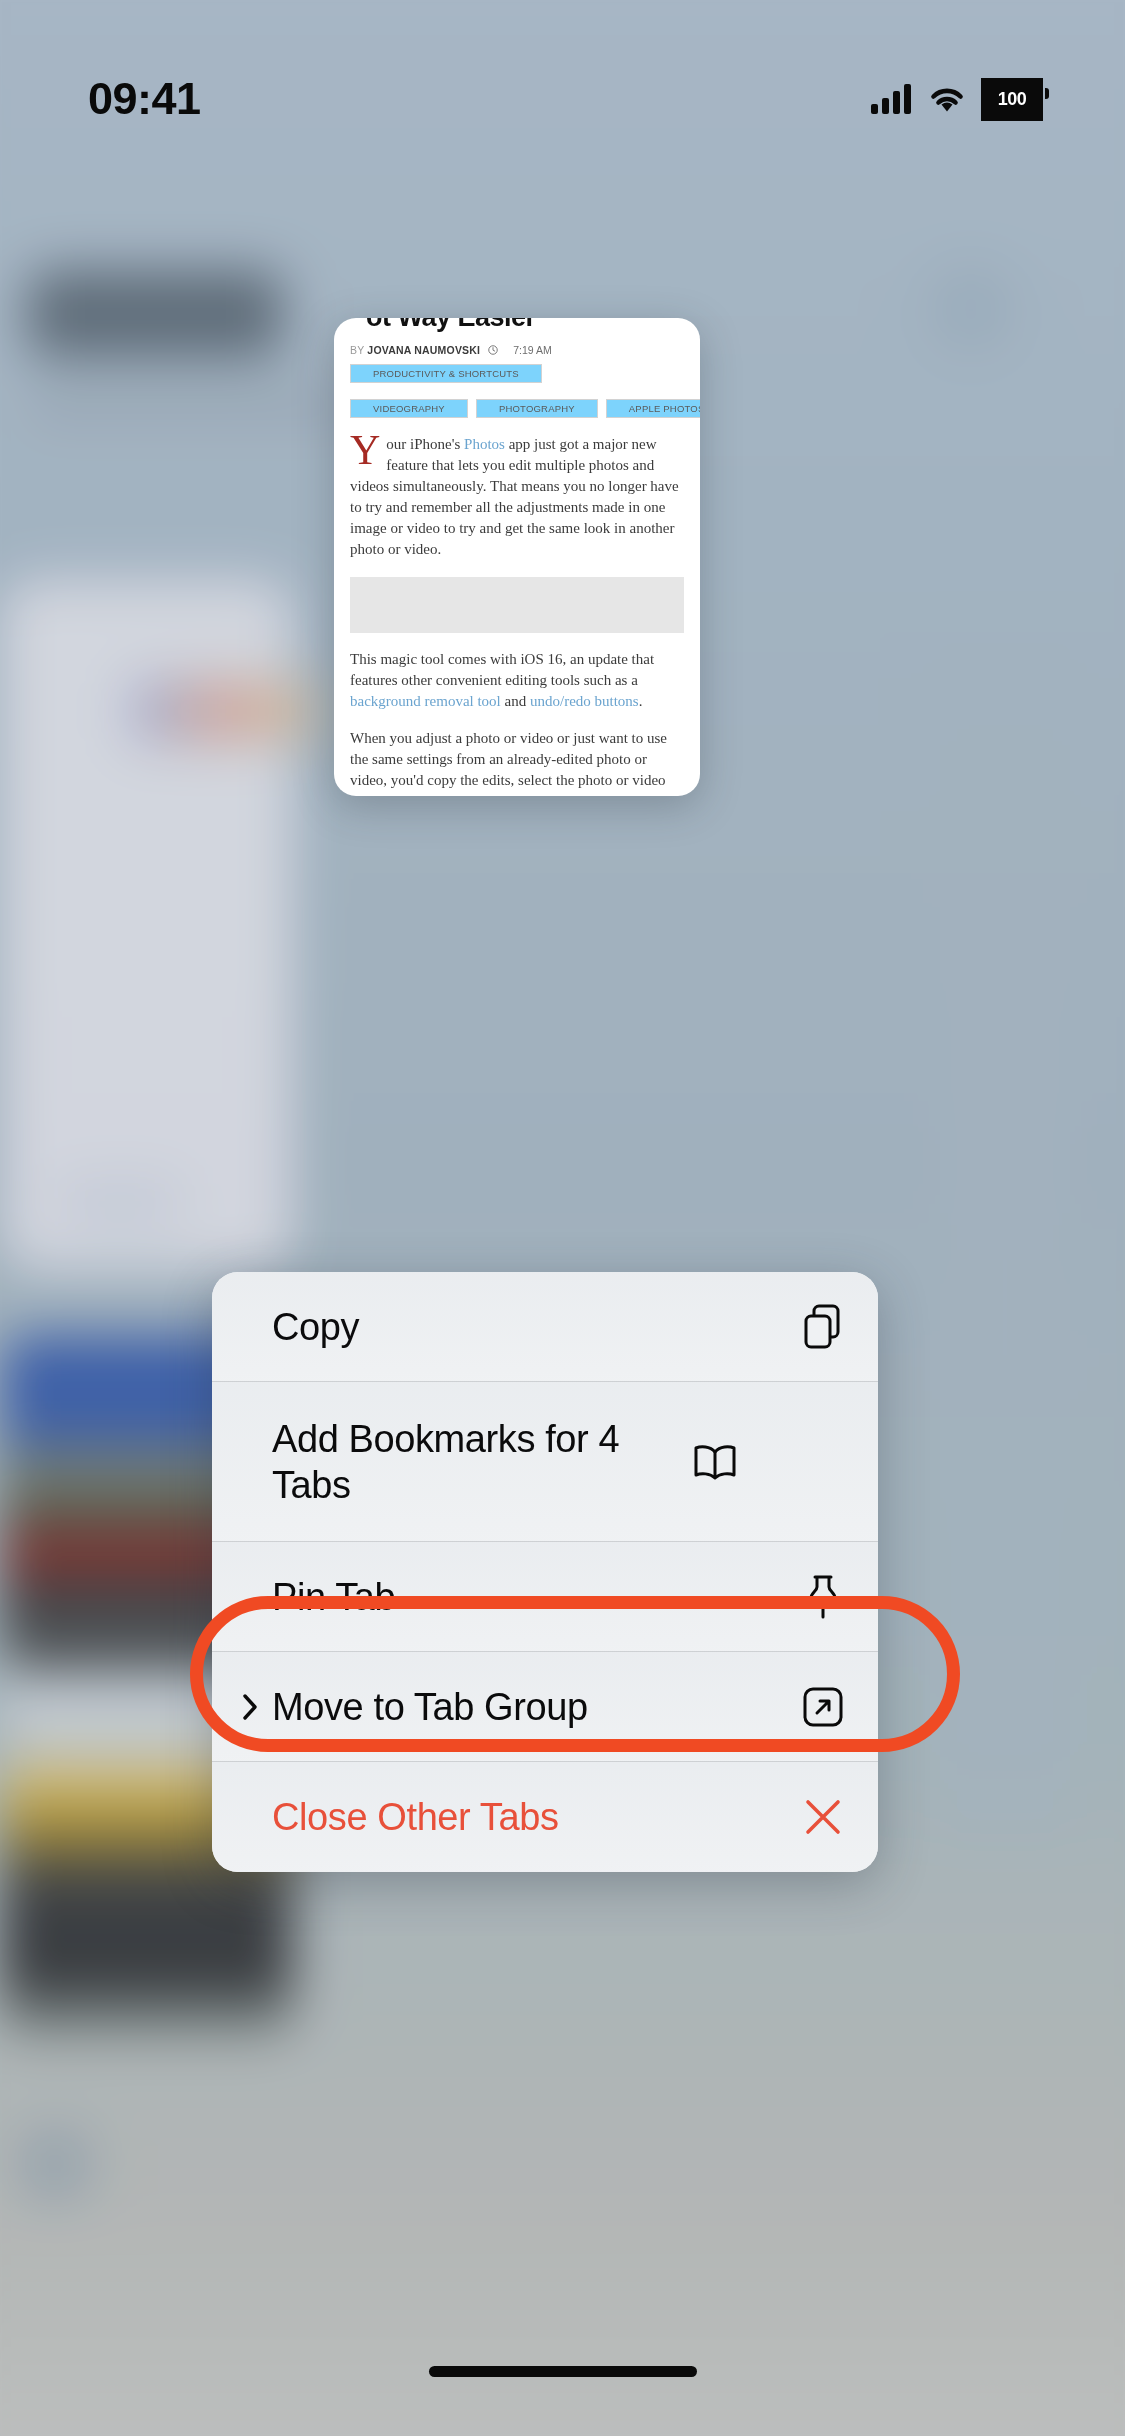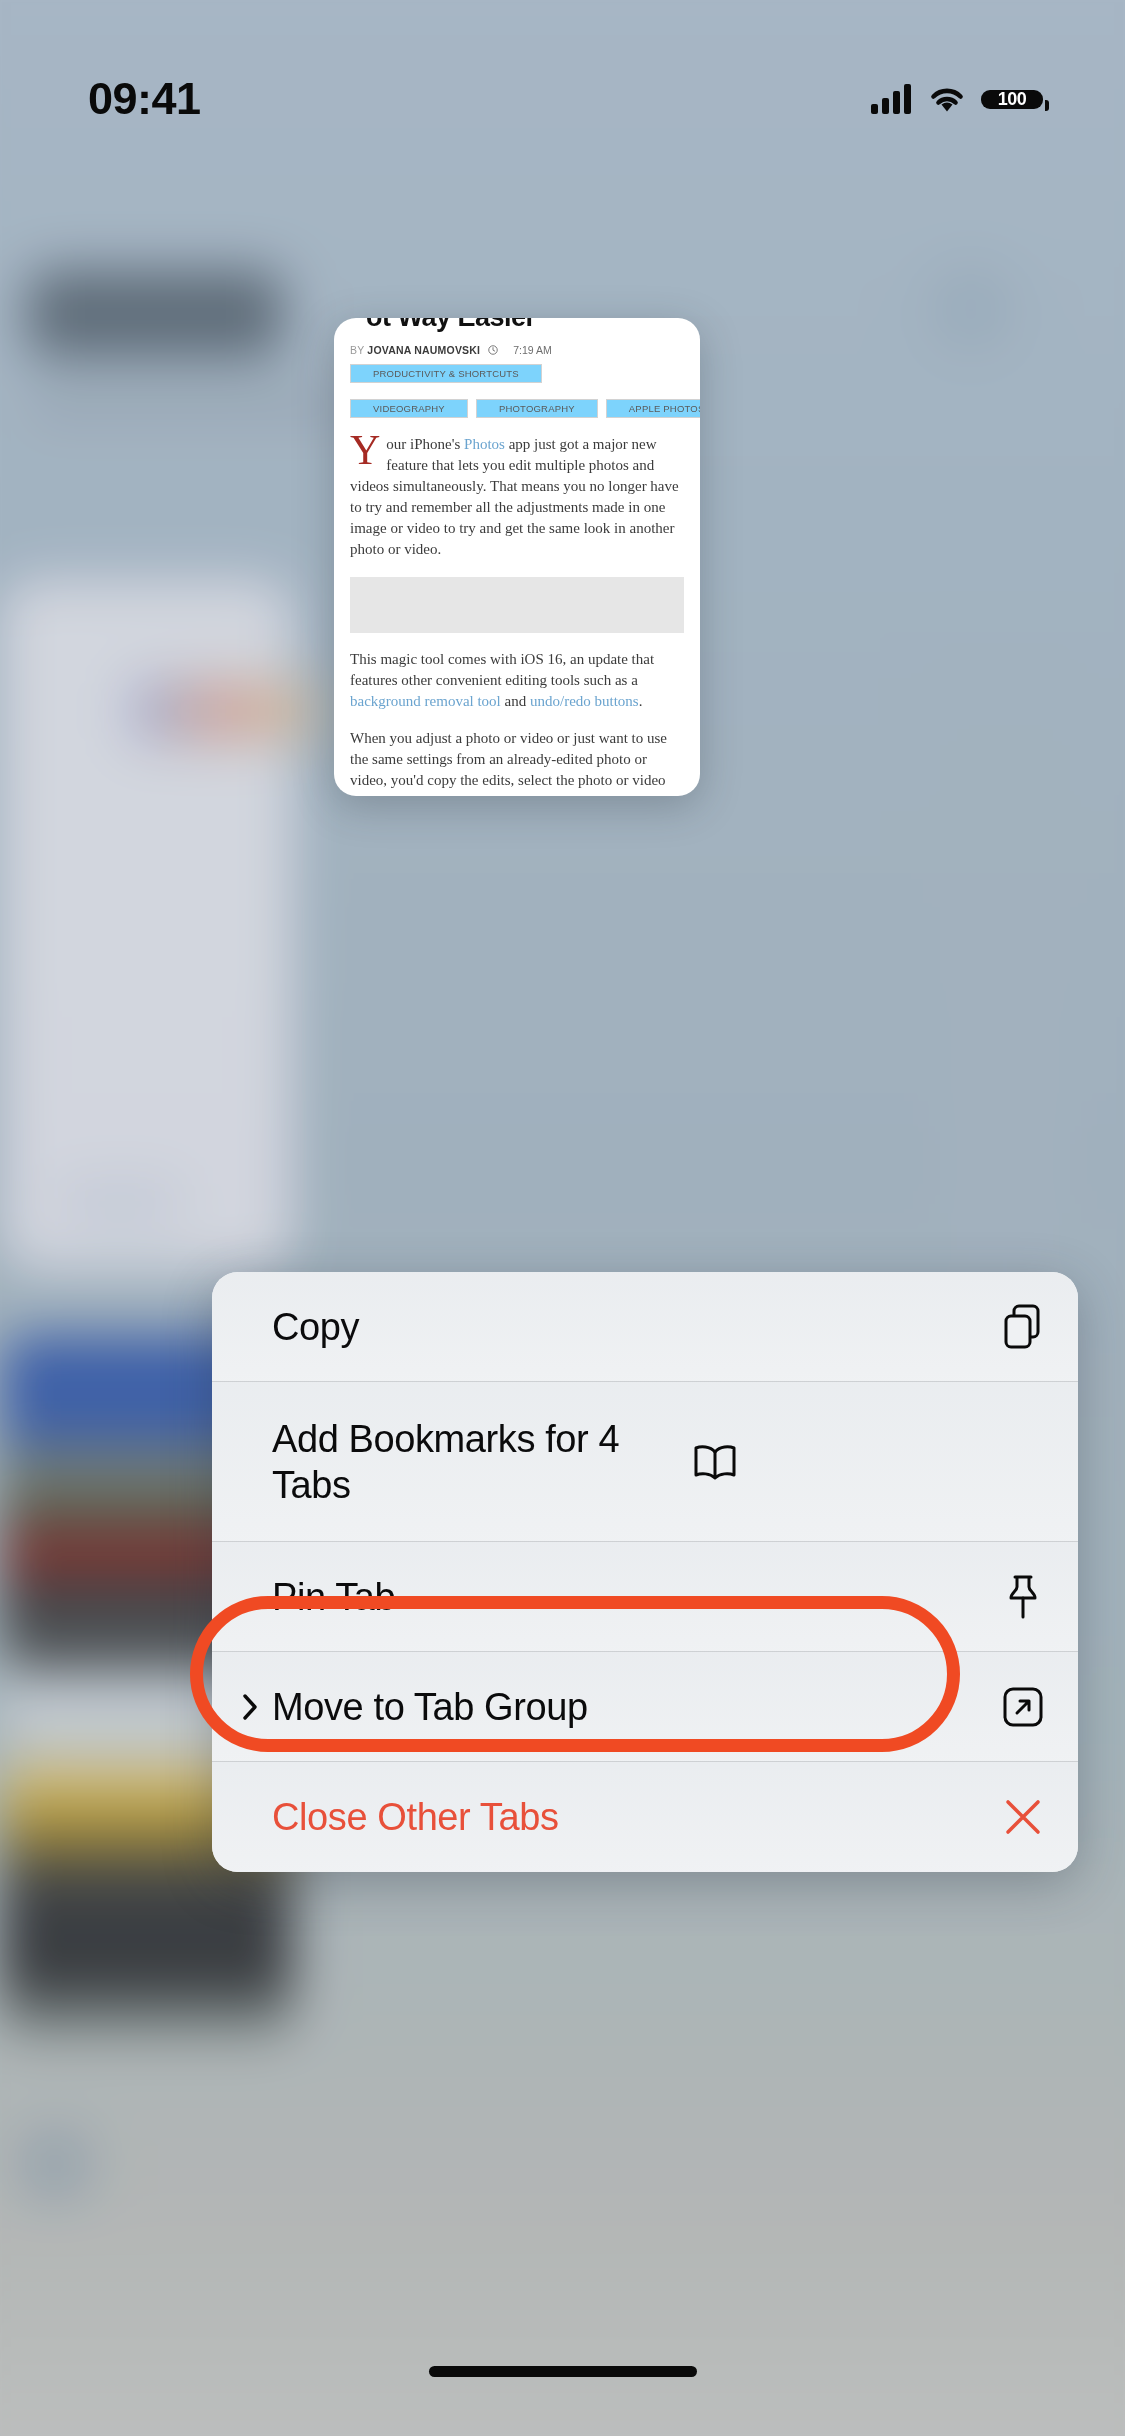--- a/index.html
+++ b/index.html
@@ -159,21 +159,21 @@
 
   .img-placeholder {
     margin-top:17px;
     height:56px;
     background:#e6e6e6;
   }
 
   
   #context-menu {
     position:absolute;
-    left:212px; top:1272px; width:866px;
+    left:212px; top:1272px; width:666px;
     border-radius:26px;
     overflow:hidden;
     background:rgba(239,241,243,0.97);
     box-shadow:0 12px 50px rgba(40,48,58,.30);
     backdrop-filter:blur(30px);
   }
   .menu-item {
     position:relative;
     display:flex; align-items:center;
     padding:0 32px 0 60px;
@@ -226,23 +226,23 @@
   }
   #clock {
     font-size:45px; font-weight:bold; color:#0a0a0a;
     letter-spacing:-0.5px; margin-top:22px;
   }
   #status-right {
     display:flex; align-items:center; gap:14px; margin-top:22px;
   }
   .batt {
     position:relative;
-    width:62px; height:19px;
+    width:62px; height:43px;
     background:#0a0a0a;
-    border-radius:9px;
+    border-radius:0;
     display:flex; align-items:center; justify-content:center;
   }
   .batt span {
     color:#fff; font-size:18px; font-weight:bold; letter-spacing:-0.5px;
   }
   .batt:after {
     content:""; position:absolute; right:-6px; top:10px;
     width:4px; height:11px; background:#0a0a0a;
     border-radius:0 3px 3px 0;
   }

